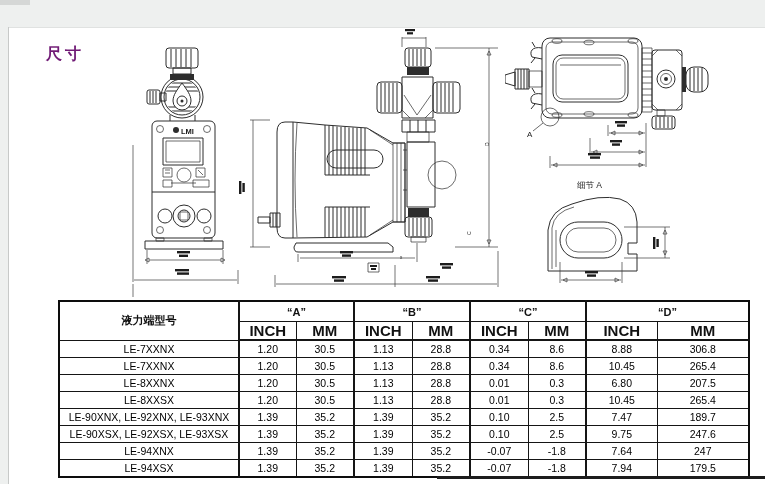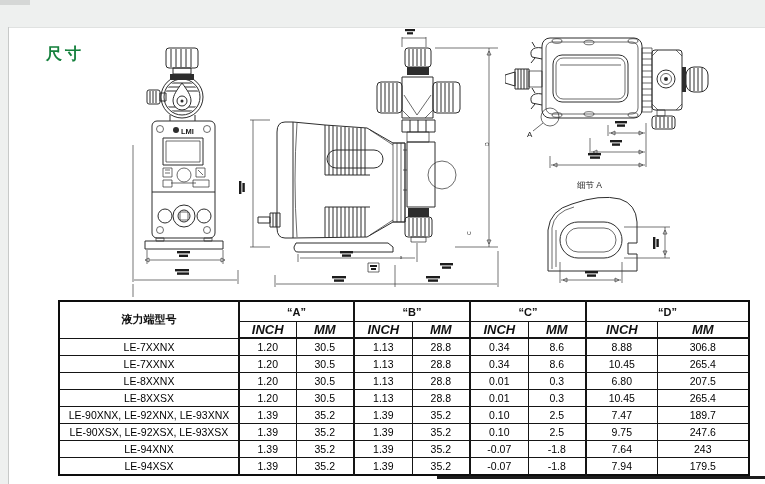--- a/index.html
+++ b/index.html
@@ -4,36 +4,36 @@
 <style>
   html,body{margin:0;padding:0;}
   body{
     width:765px;height:484px;position:relative;overflow:hidden;
     background:#ffffff;font-family:"Liberation Sans",sans-serif;color:#111;
   }
   
   .strip-top{position:absolute;left:0;top:0;width:765px;height:27px;background:#eef0ef;border-bottom:1px solid #e0e2e1;}
   .strip-corner{position:absolute;left:0;top:0;width:30px;height:5px;background:#d5d7d6;}
   .strip-left{position:absolute;left:0;top:27px;width:8px;height:457px;background:#eef0ef;border-right:1px solid #c7c9c8;}
-  .page-title{position:absolute;left:46px;top:44px;font-size:16px;font-weight:bold;letter-spacing:3px;color:#15803d;}
+  .page-title{position:absolute;left:46px;top:44px;font-size:16px;font-weight:bold;letter-spacing:3px;color:#701a75;}
   svg.drawing{position:absolute;}
   svg.drawing *{vector-effect:non-scaling-stroke;}
   .lw{stroke:#2d2d2d;stroke-width:1;fill:none;}
   .lt{stroke:#2d2d2d;stroke-width:.7;fill:none;}
   .dk{fill:#2d2d2d;stroke:none;}
   .dim{stroke:#3a3a3a;stroke-width:.7;fill:none;}
   .ml{fill:#1c1c1c;stroke:none;}
   text.tt{font-family:"Liberation Sans",sans-serif;fill:#1a1a1a;stroke:none;}
   
   table.dim-table{position:absolute;left:58px;top:300px;width:690px;border-collapse:collapse;table-layout:fixed;
     border:2.5px solid #0d0d0d;font-family:"Liberation Sans",sans-serif;}
   .dim-table th,.dim-table td{border:1.3px solid #151515;text-align:center;vertical-align:middle;padding:0;}
   .dim-table th{font-size:11px;font-weight:bold;}
   .dim-table tr.grp th{height:19px;}
-  .dim-table tr.units th{height:15px;font-size:13px;border-bottom-width:2px;font-style:italic;}
+  .dim-table tr.units th{height:15px;font-size:15px;border-bottom-width:2px;}
   .dim-table td{height:16px;font-size:10.5px;font-weight:normal;color:#000;}
   .dim-table .gb{border-left-width:2px;}
   .dim-table td.model{font-size:10.5px;border-radius:8px;}
   .next-table-edge{position:absolute;left:437px;top:476px;width:328px;height:2.5px;background:#1c1c1c;}
 </style>
 </head>
 <body>
 
 <div class="strip-top"></div>
 <div class="strip-corner"></div>
@@ -390,21 +390,21 @@
     </tr>
     <tr>
       <td class="model">LE-94XNX</td>
       <td class="gb">1.39</td>
       <td>35.2</td>
       <td class="gb">1.39</td>
       <td>35.2</td>
       <td class="gb">-0.07</td>
       <td>-1.8</td>
       <td class="gb">7.64</td>
-      <td>243</td>
+      <td>247</td>
     </tr>
     <tr>
       <td class="model">LE-94XSX</td>
       <td class="gb">1.39</td>
       <td>35.2</td>
       <td class="gb">1.39</td>
       <td>35.2</td>
       <td class="gb">-0.07</td>
       <td>-1.8</td>
       <td class="gb">7.94</td>

